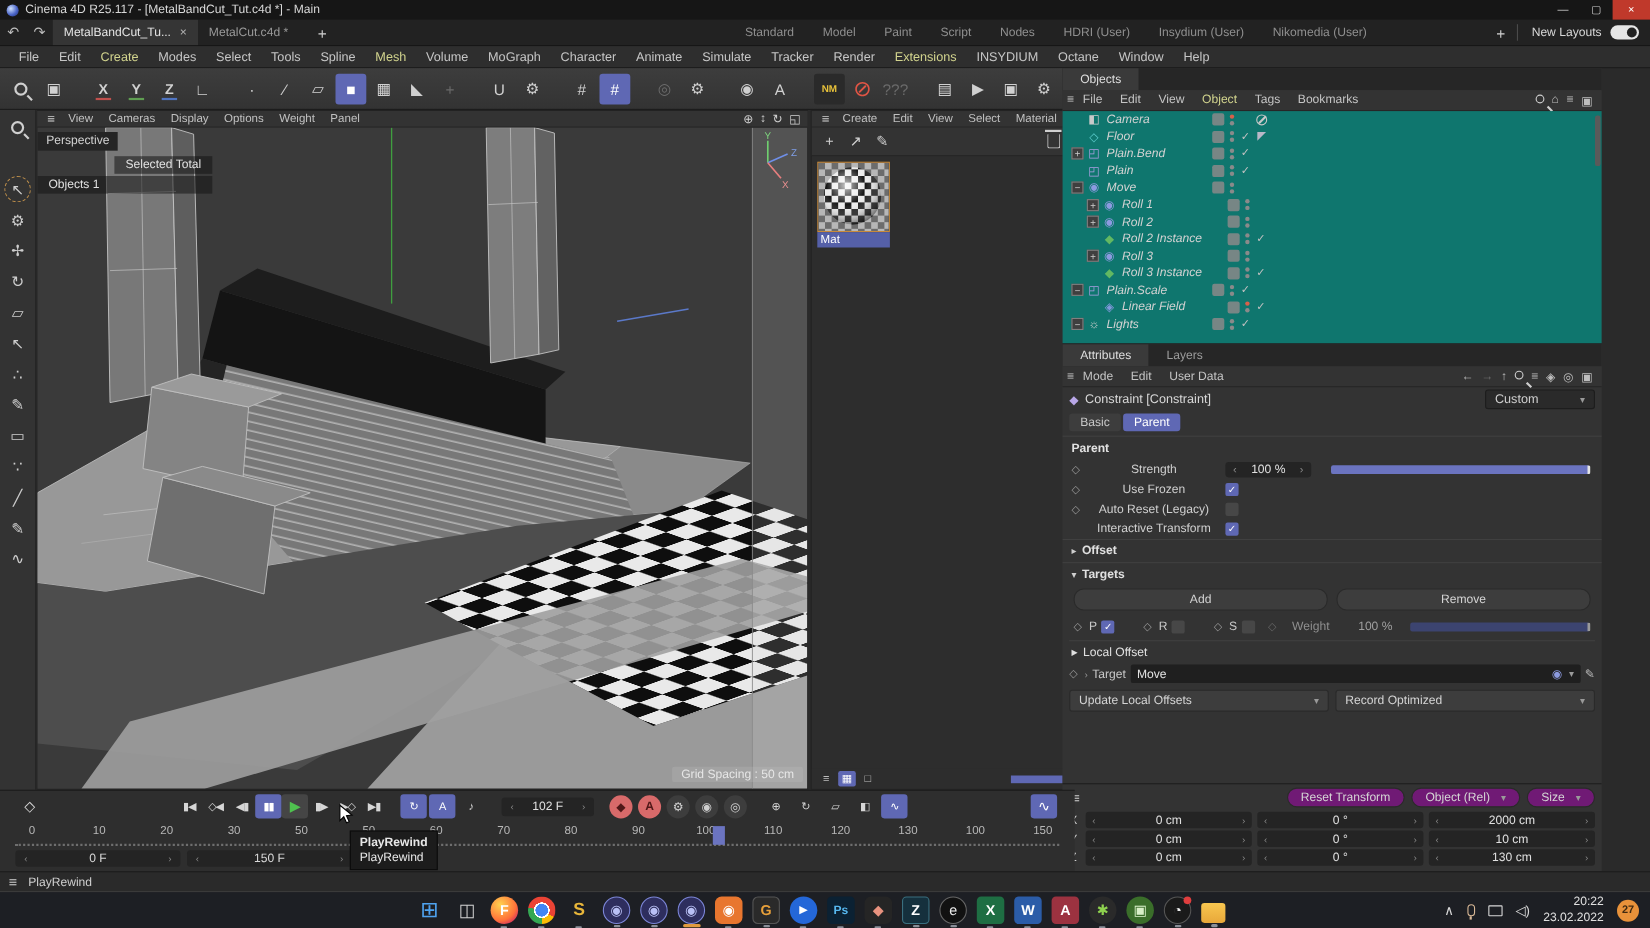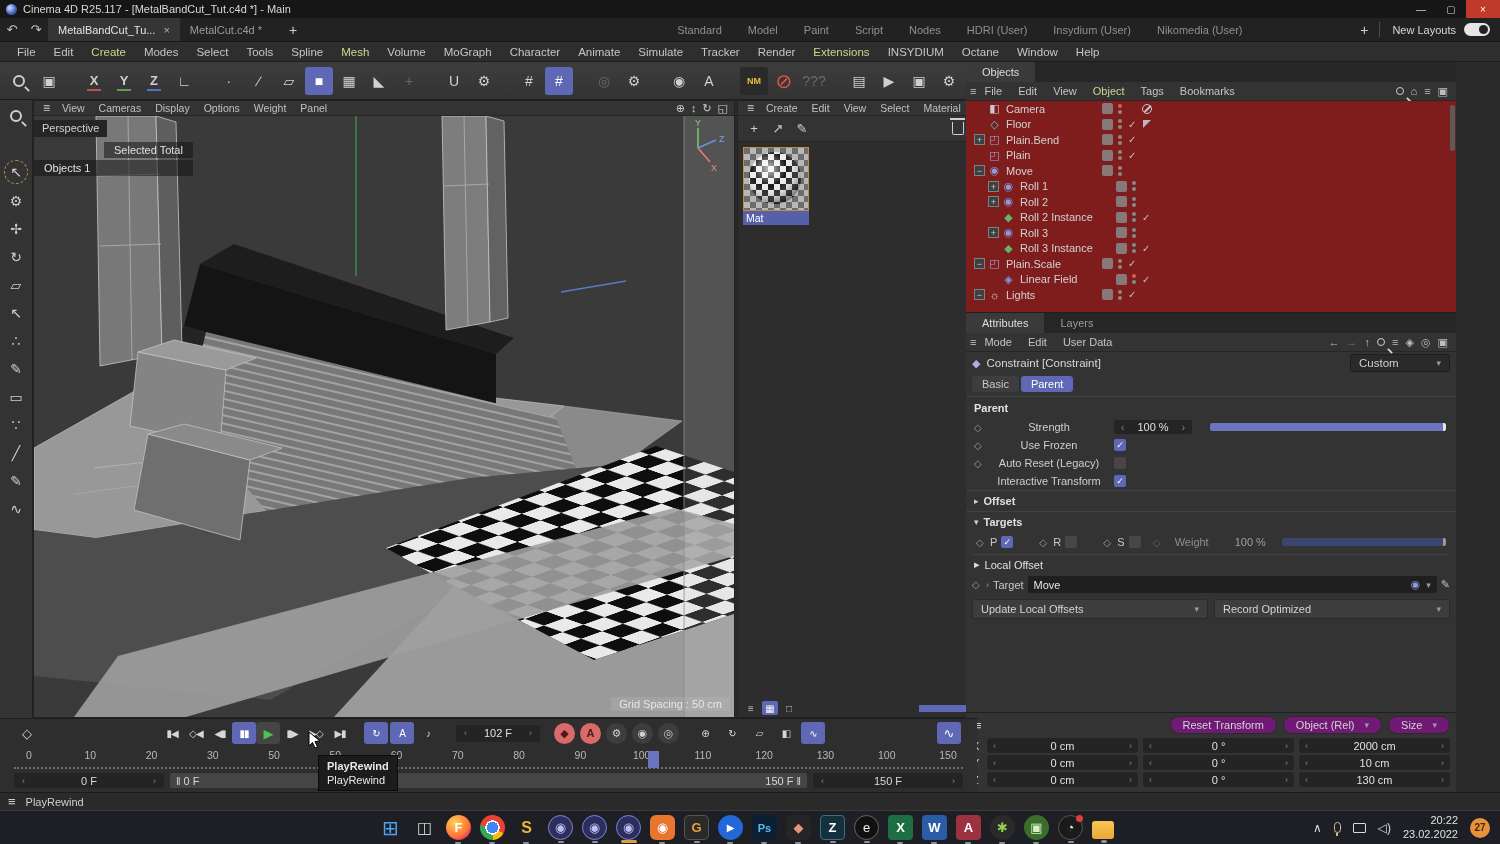--- a/index.html
+++ b/index.html
@@ -97,21 +97,21 @@
   .ptabs{height:20px;background:#262626;display:flex;align-items:stretch;}
   .ptab{padding:0 16px;display:flex;align-items:center;font-size:11px;color:#9c9c9c;}
   .ptab[data-state="active"]{background:#3a3a3a;color:#dedede;}
   .pmenu{height:19px;background:#333;display:flex;align-items:center;padding:0 4px;border-bottom:1px solid #262626;font-size:11px;}
   .pmenu .mi{padding:0 8px;color:#c4c4c4;}
   .pmenu .mi[data-accent="1"]{color:#d2d48e;}
   .pmenu .ricons{margin-left:auto;display:flex;align-items:center;gap:7px;color:#bdbdbd;font-size:11px;padding-right:4px;}
   .pmenu .ricons [data-state="dim"]{color:#6e6e6e;}
 
   
-  #objtree{position:relative;height:211px;overflow:hidden;background:#7f1d1d;}
+  #objtree{position:relative;height:211px;overflow:hidden;background:#0f766e;font-style:italic;}
   .trow{display:flex;align-items:center;height:15.5px;padding-left:8px;font-size:11px;color:#d2d2d2;}
   .trow[data-ind="1"]{padding-left:22px;}
   .texp{width:11px;height:11px;margin-right:2px;font-size:9px;line-height:10px;text-align:center;color:#ccc;}
   .texp:not(:empty){background:#3f3f3f;border:1px solid #808080;}
   .tico{width:15px;text-align:center;margin-right:4px;font-size:11px;}
   .tico::before{content:"";}
   .tico[data-icon="camera-icon"]::before{content:"◧";color:#c9c9c9;}
   .tico[data-icon="floor-icon"]::before{content:"◇";color:#58c8c8;}
   .tico[data-icon="bend-icon"]::before,.tico[data-icon="plain-icon"]::before,.tico[data-icon="scale-icon"]::before{content:"◰";color:#a99fe2;}
   .tico[data-icon="null-icon"]::before{content:"◉";color:#8c9ae0;}
@@ -801,20 +801,24 @@
         <span class="alabel" data-name="interactive-transform-label">Interactive Transform</span>
         <span class="cbx" data-state="on" data-name="interactive-transform-checkbox">✓</span>
       </div>
       <div class="group" data-name="offset-group-header">
         <span class="tri" data-name="collapsed-triangle-icon">▸</span>
         <b data-name="offset-group-label">Offset</b>
       </div>
       <div class="group" data-name="targets-group-header">
         <span class="tri" data-name="expanded-triangle-icon">▾</span>
         <b data-name="targets-group-label">Targets</b>
+      </div>
+      <div class="btnrow">
+        <span class="bigbtn" data-name="add-target-button">Add</span>
+        <span class="bigbtn" data-name="remove-target-button">Remove</span>
       </div>
       <div class="prsrow">
         <span class="kdia" data-name="keyframe-circle-icon">◇</span>
         <span data-name="p-label">P</span>
         <span class="cbx" data-state="on" data-name="p-checkbox">✓</span>
         <span class="gap"></span>
         <span class="kdia" data-name="keyframe-circle-icon">◇</span>
         <span data-name="r-label">R</span>
         <span class="cbx" data-name="r-checkbox"></span>
         <span class="gap"></span>
@@ -989,24 +993,20 @@
           <span class="tick" data-name="ruler-tick-label">100</span>
           <span class="tick" data-name="ruler-tick-label">150</span>
         </span>
     </div>
     <div class="rangerow" data-name="timeline-range-bar">
       <span class="rangefield" data-name="range-start-field">
         <span class="st" data-name="decrement-icon">‹</span>
         <span data-name="range-start-value">0 F</span>
         <span class="st" data-name="increment-icon">›</span>
       </span>
-      <span class="rangebar" data-name="range-slider">
-        <span data-name="range-left-marker">‖ 0 F</span>
-        <span class="rf" data-name="range-right-marker">150 F ‖</span>
-      </span>
       <span class="rangefield" data-name="range-end-field">
         <span class="st" data-name="decrement-icon">‹</span>
         <span data-name="range-end-value">150 F</span>
         <span class="st" data-name="increment-icon">›</span>
       </span>
     </div>
     <svg class="cursor" width="14" height="18" data-name="mouse-cursor">
       <polygon points="1,1 1,15 4.5,11.5 7,17 9.5,16 7,10.5 12,10" fill="#fff" stroke="#000" stroke-width="1"></polygon>
     </svg>
     <div class="tooltip" data-name="tooltip">

